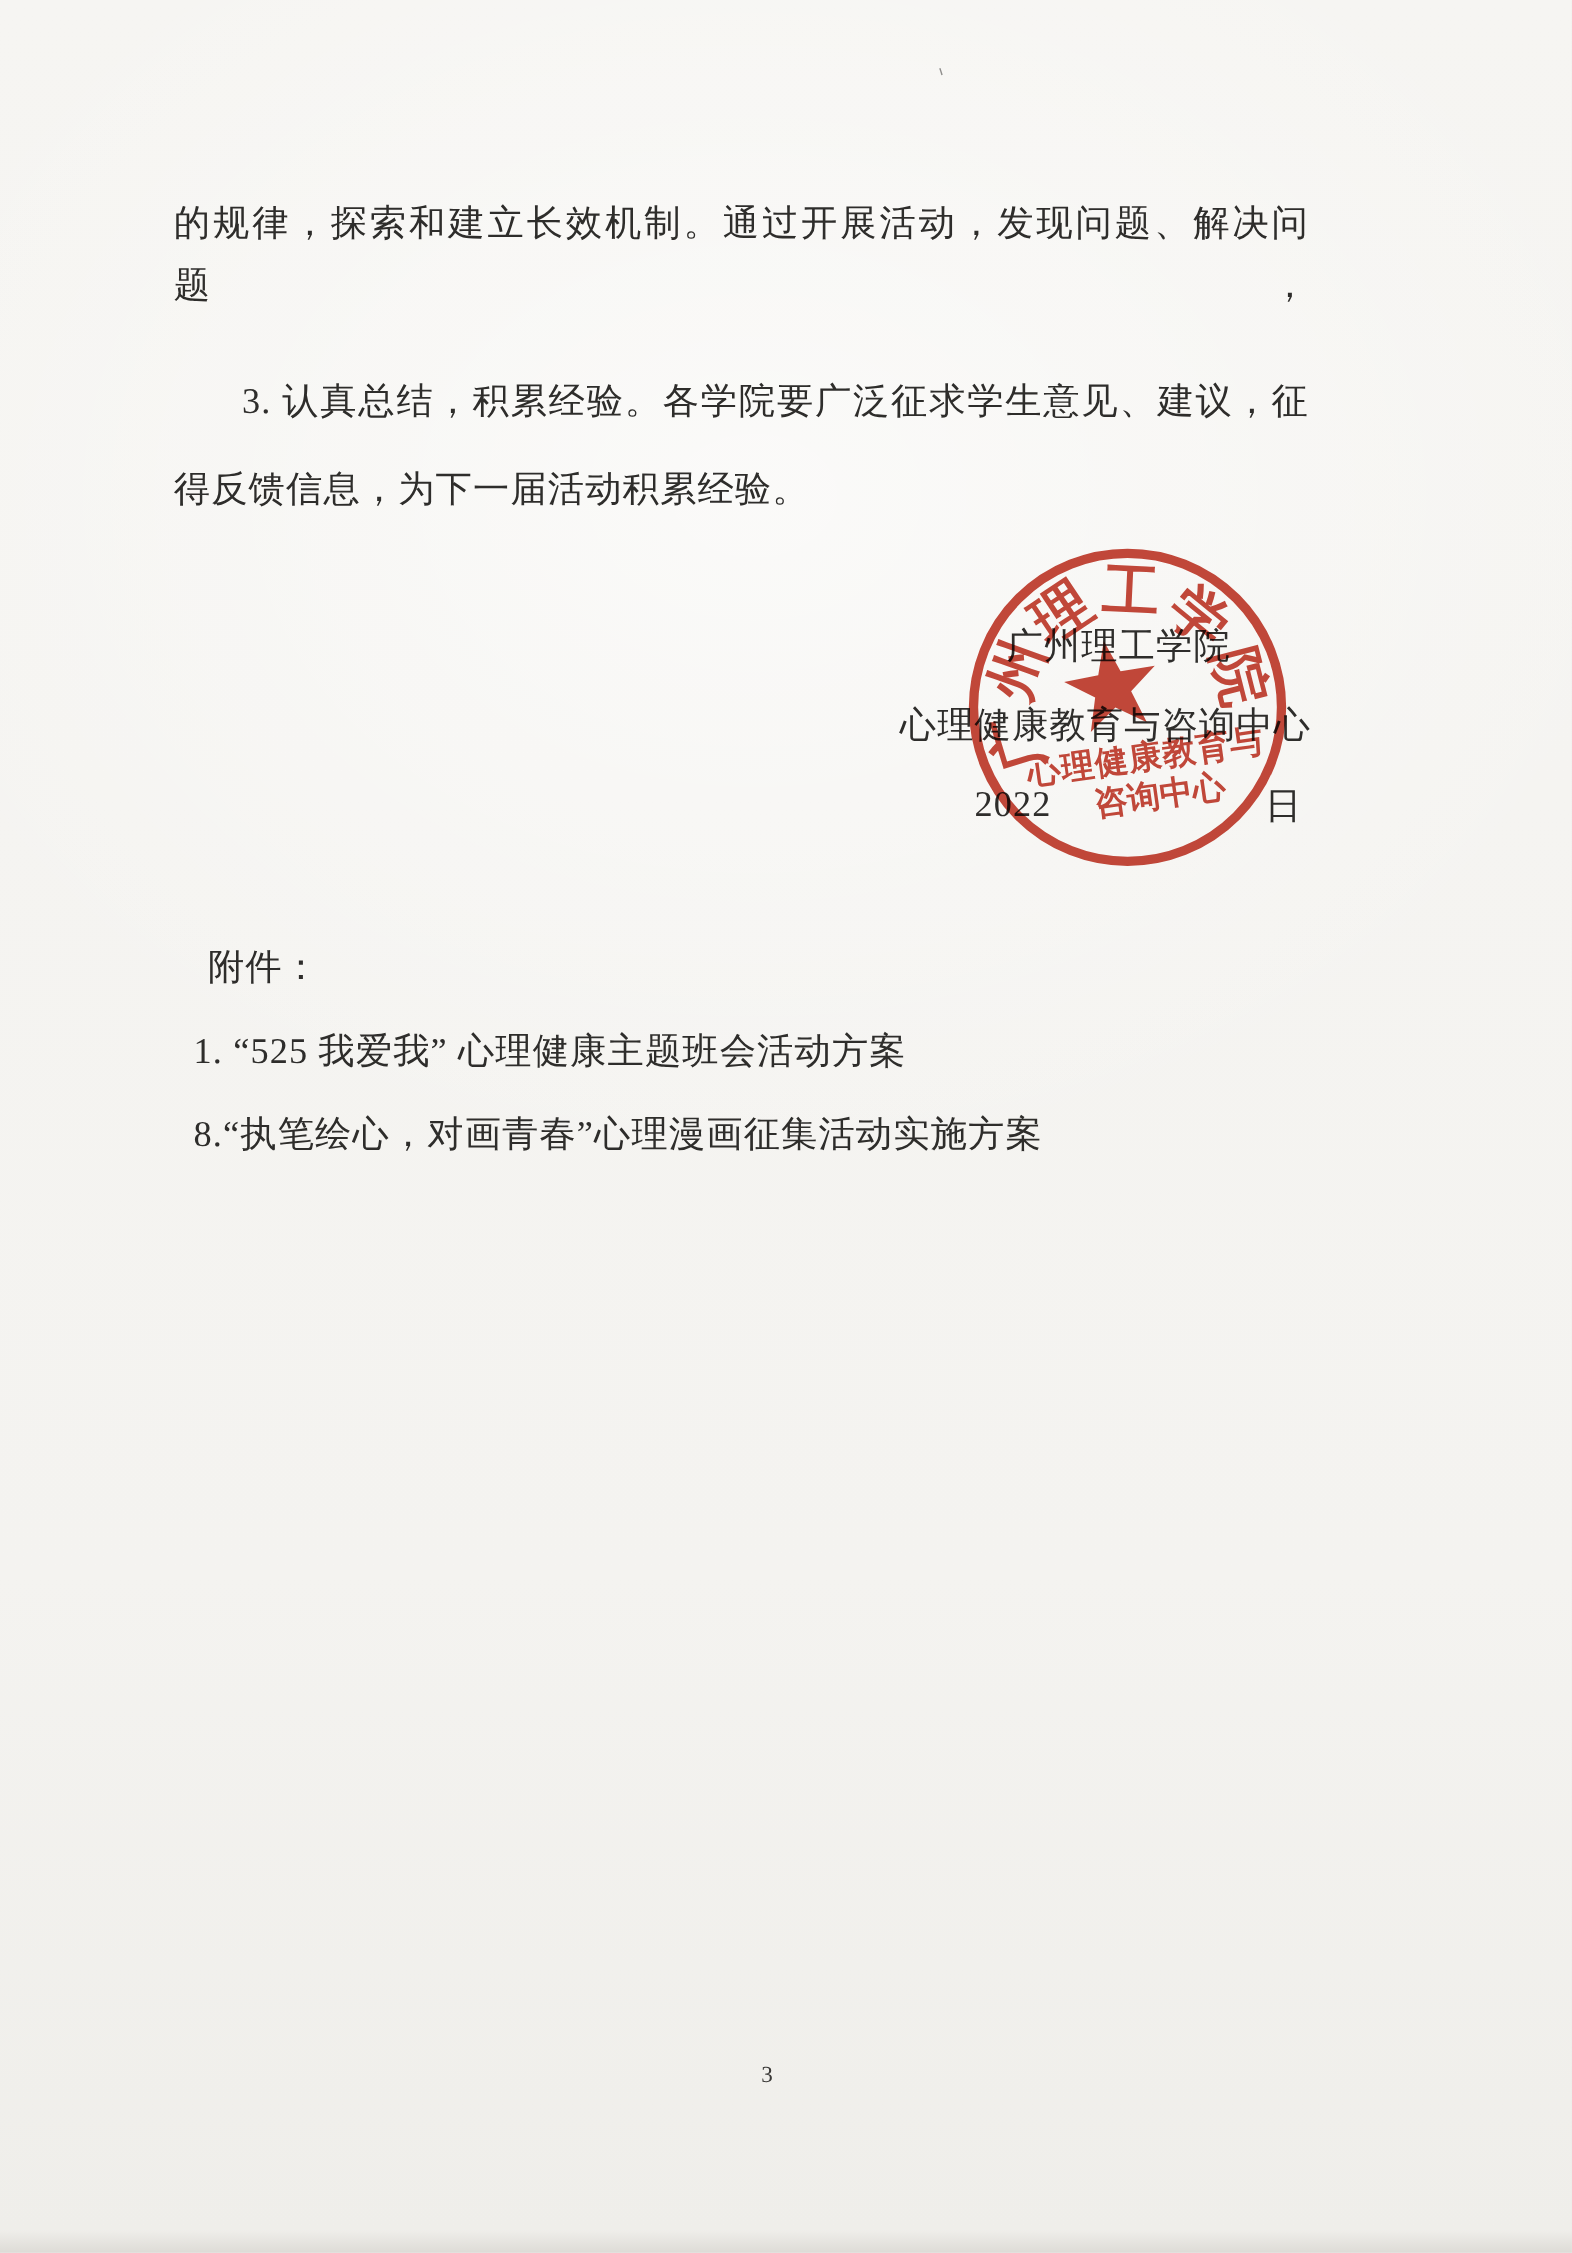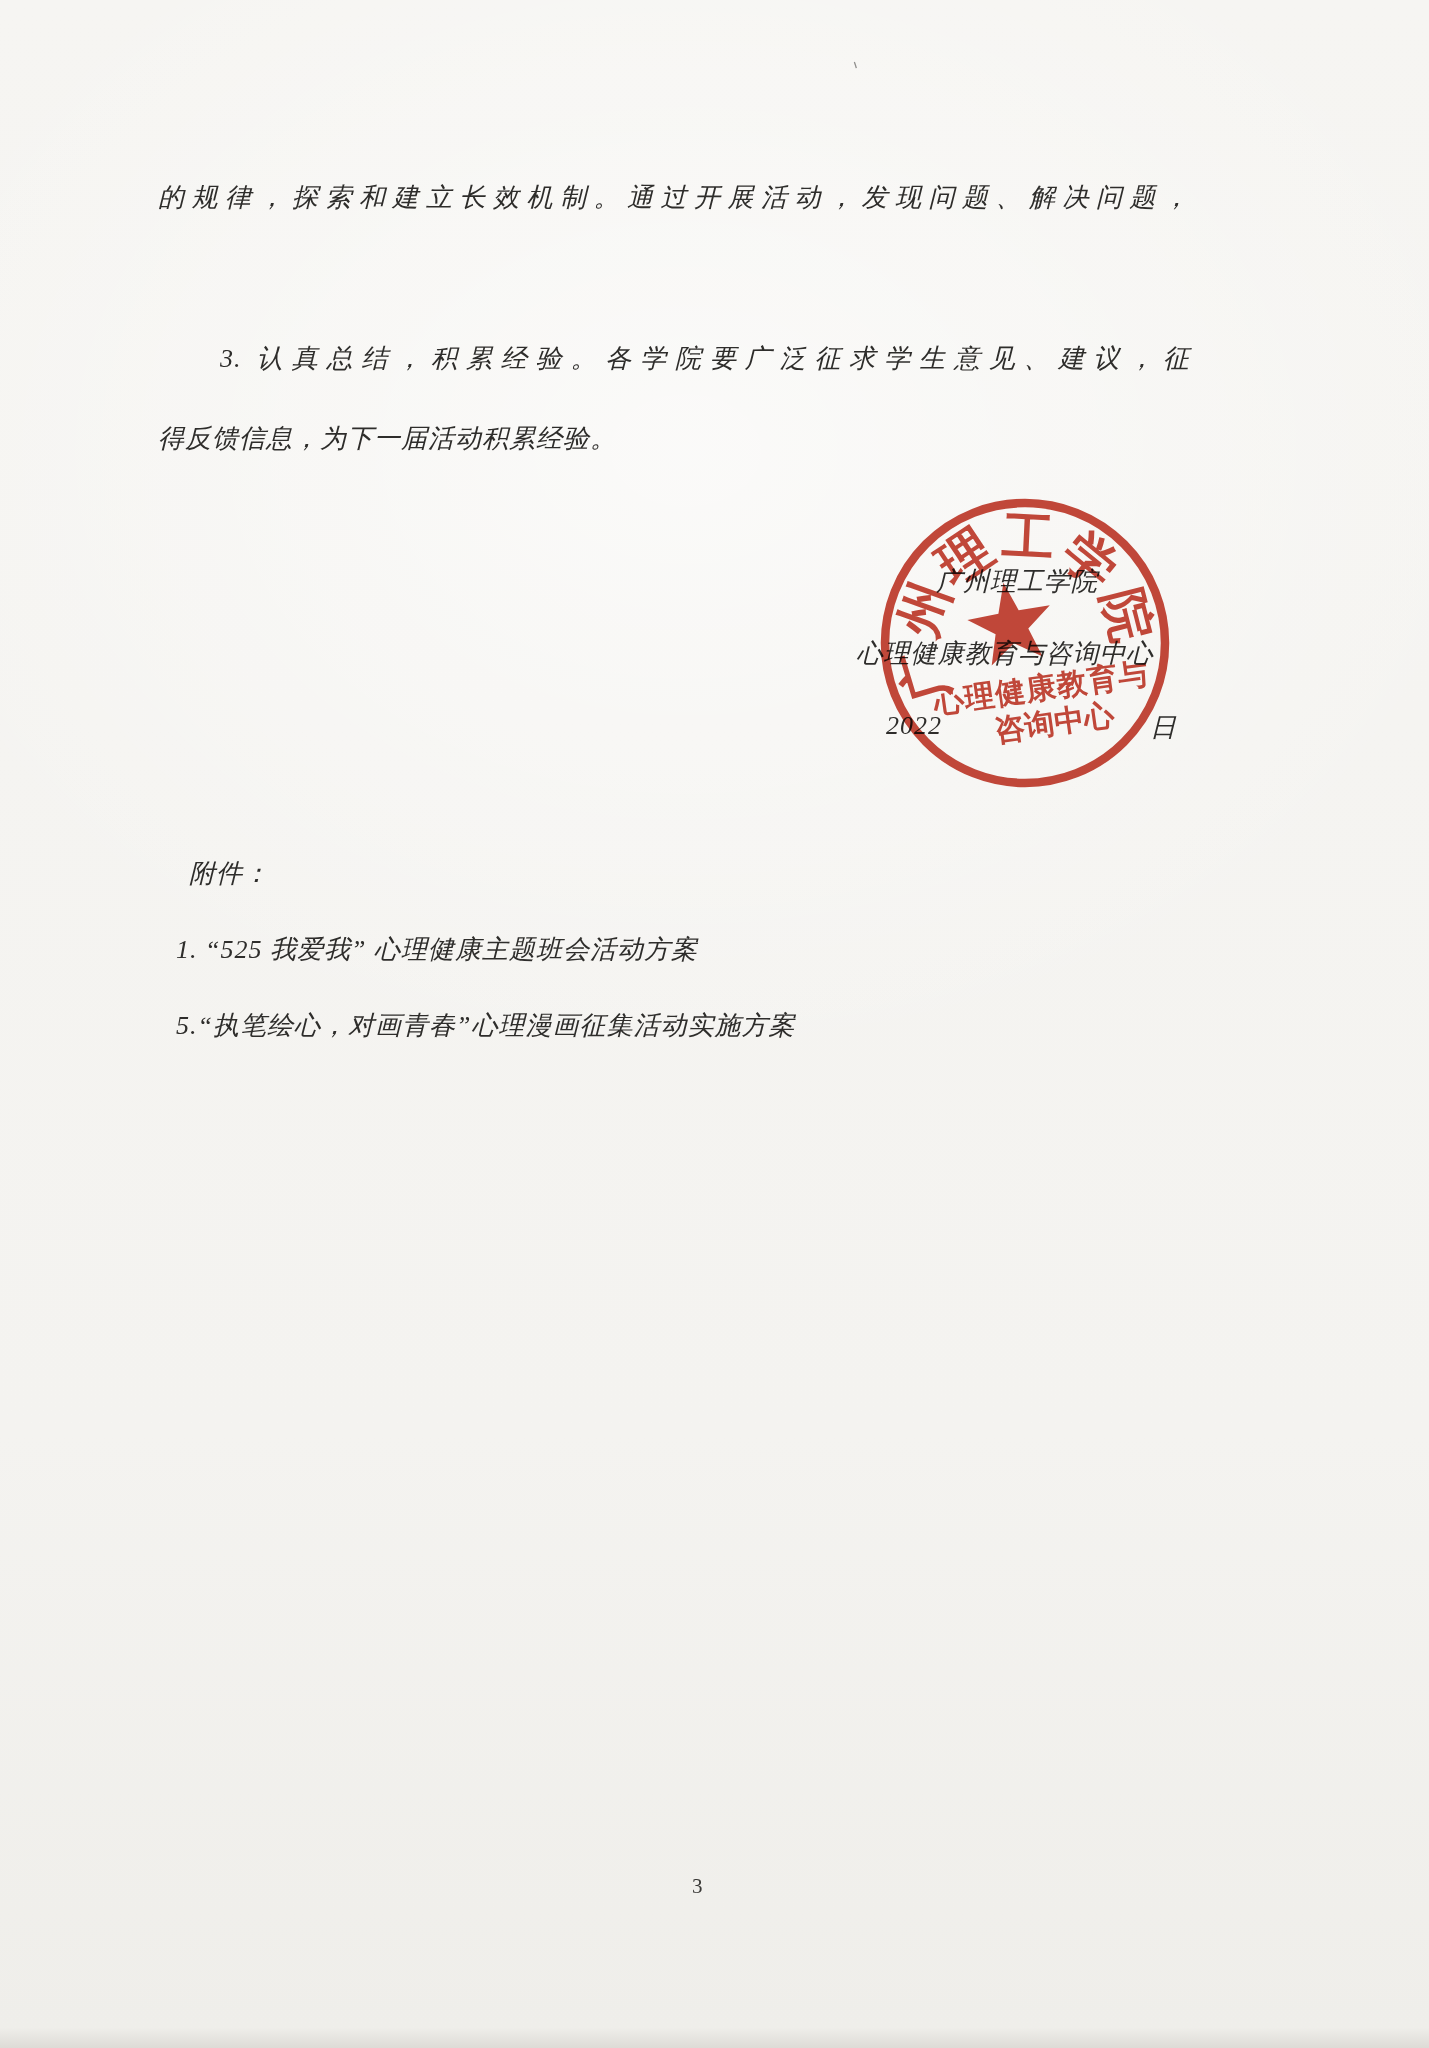--- a/index.html
+++ b/index.html
@@ -8,26 +8,25 @@
     width:1429px;height:2048px;
     background:
       radial-gradient(ellipse 1200px 900px at 48% 22%, rgba(255,255,255,.55), rgba(255,255,255,0) 70%),
       linear-gradient(180deg,#f6f5f2 0%,#f4f3f0 70%,#efeeea 99%,#dddbd6 100%);
     font-family:"Liberation Serif","DejaVu Serif",serif;
     color:#2e2d2b;
     overflow:hidden;
   }
   .tline{
     position:absolute;
-    font-size:26px;
-    line-height:44px;
+    font-size:33px;
+    line-height:56px;
     white-space:nowrap;
     letter-spacing:1px;
     filter:blur(.3px);
-    font-style:italic;
   }
   .just{
     white-space:normal;
     text-align:justify;
     text-align-last:justify;
   }
   .indent{ text-indent:62px; }
   .sig{ text-align:center; }
   .pagenum{
     position:absolute;
@@ -82,17 +81,17 @@
     <polygon fill="#c1392a" points="128.4,89.7 143.7,117.3 174.8,112.3 153.3,135.4 167.6,163.6 139.0,150.2 116.7,172.5 120.6,141.2 92.4,126.9 123.4,120.8"></polygon>
     <g transform="rotate(-8 150 150)" fill="#c1392a">
       <text x="160" y="207" font-size="30" text-anchor="middle" letter-spacing="1">心理健康教育与</text>
       <text x="168" y="243" font-size="30" text-anchor="middle" letter-spacing="0">咨询中心</text>
     </g>
   </svg>
 
   <div class="tline" style="left:189px;top:852px;">附件：</div>
 
   <div class="tline" style="left:176px;top:928px;">1. “525 我爱我” 心理健康主题班会活动方案</div>
-  <div class="tline" style="left:176px;top:1004px;">5.“执笔绘心，对画青春”心理漫画征集活动实施方案</div>
+  <div class="tline" style="left:176px;top:1004px;">8.“执笔绘心，对画青春”心理漫画征集活动实施方案</div>
 
   <div class="pagenum" style="left:692px;top:1874px;">3</div>
 
 </div>
 
 </body></html>

